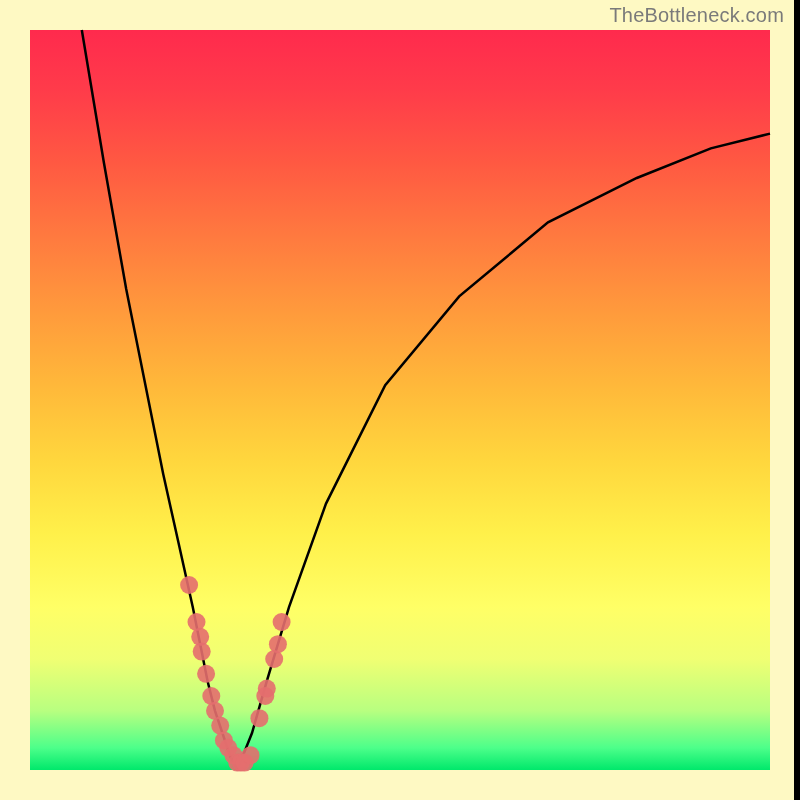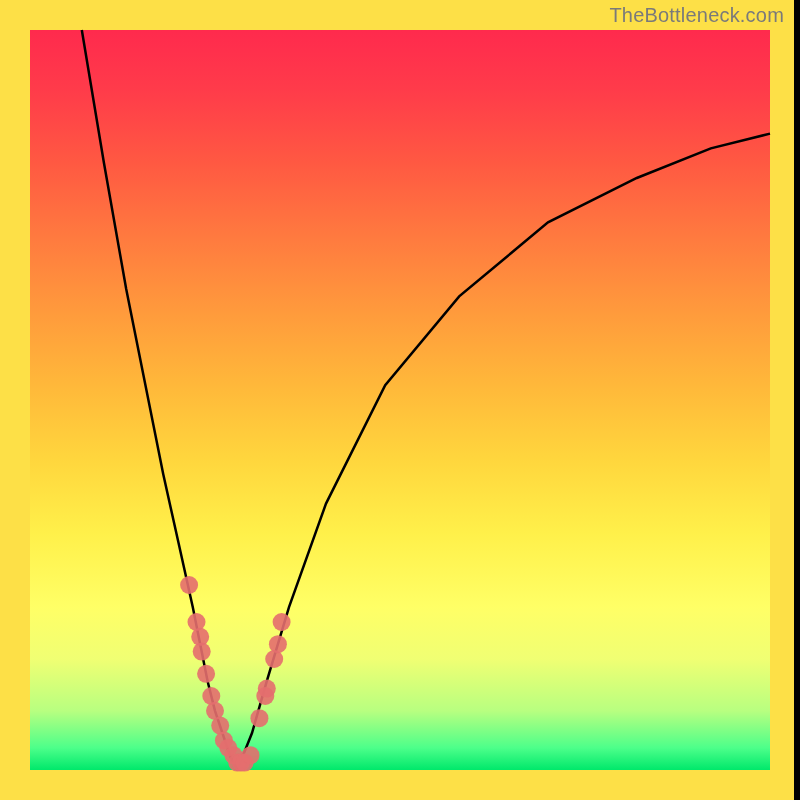--- a/index.html
+++ b/index.html
@@ -10,21 +10,21 @@
     background: #000;
     overflow: hidden;
     font-family: Arial, Helvetica, sans-serif;
   }
   .frame {
     position: absolute;
     top: 0;
     left: 0;
     width: 794px;
     height: 800px;
-    background: #fde047;
+    background: #fef9c3;
   }
   .plot-area {
     position: absolute;
     top: 30px;
     left: 30px;
     width: 740px;
     height: 740px;
     background: linear-gradient(to bottom,
       #ff2a4d 0%,
       #ff3b4a 8%,

